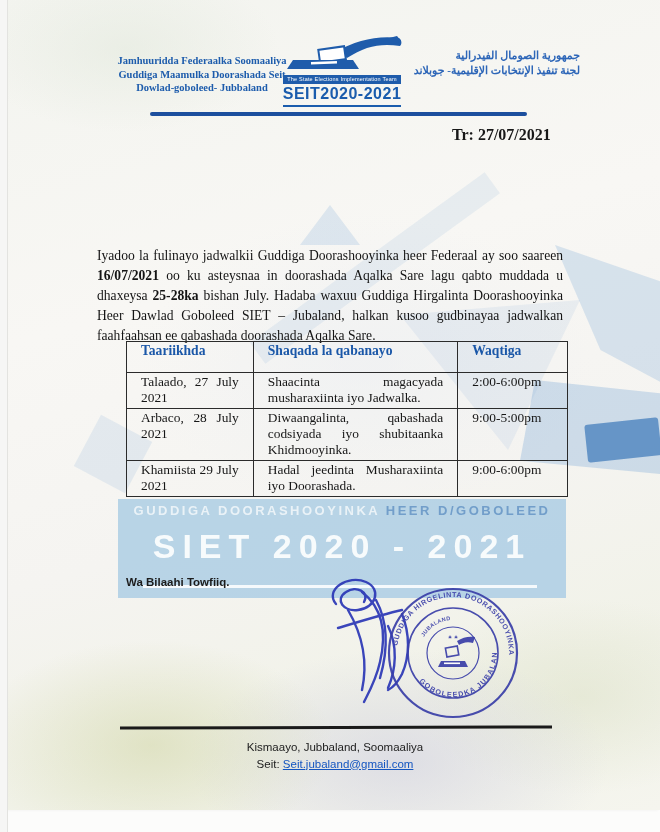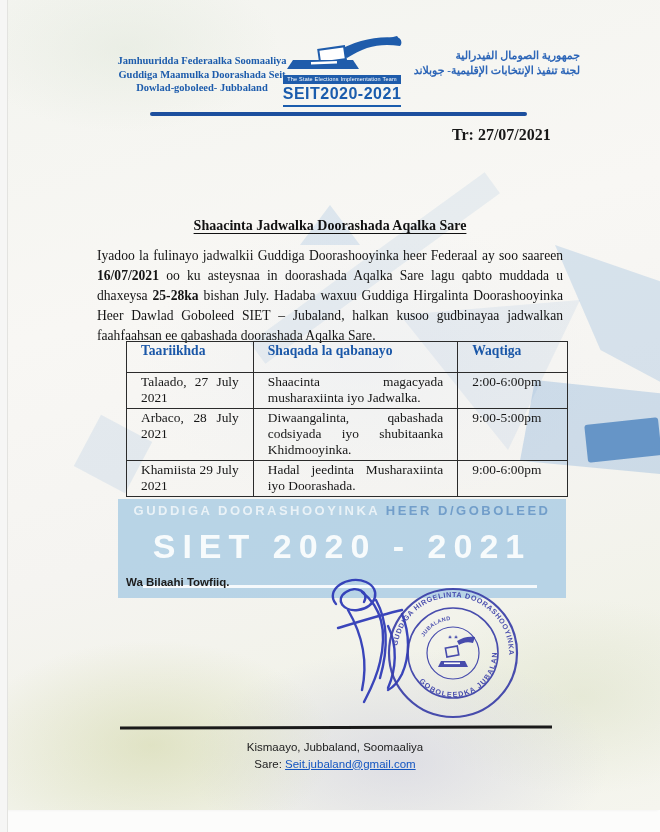--- a/index.html
+++ b/index.html
@@ -109,21 +109,20 @@
   </div>
 
   <div id="hdr-right" class="abs">
     <div>جمهورية الصومال الفيدرالية</div>
     <div>لجنة تنفيذ الإنتخابات الإقليمية- جوبلاند</div>
   </div>
 
   <div id="hdr-rule" class="abs"></div>
   <div id="tr-ref" class="abs">Tr: 27/07/2021</div>
 
-  <div id="doc-title" class="abs">Shaacinta Jadwalka Doorashada Aqalka Sare</div>
   <div id="body-par" class="abs"><span>Iyadoo la fulinayo jadwalkii Guddiga Doorashooyinka heer Federaal ay soo saareen </span><b>16/07/2021</b><span> oo ku asteysnaa in doorashada Aqalka Sare lagu qabto muddada u dhaxeysa </span><b>25-28ka</b><span> bishan July. Hadaba waxuu Guddiga Hirgalinta Doorashooyinka Heer Dawlad Goboleed SIET – Jubaland, halkan kusoo gudbinayaa jadwalkan faahfaahsan ee qabashada doorashada Aqalka Sare.</span></div>
 
   <table id="sched-table">
     <tbody>
         <tr>
       <th class="c-date">Taariikhda</th>
       <th class="c-task">Shaqada la qabanayo</th>
       <th class="c-time">Waqtiga</th>
     </tr>
     <tr>
@@ -185,15 +184,15 @@
       <rect x="63" y="64" width="12" height="9" transform="rotate(-10 69 68)" fill="none" stroke="#3a3fa8" stroke-width="1.6"></rect>
       <path d="M74,58 C80,54 86,53 92,54 L90,60 C84,58 79,60 76,62 Z"></path>
       <rect x="61" y="79.5" width="16" height="1.6" fill="#ffffff"></rect>
     </g>
   </svg>
 
   <div id="sign-rule" class="abs"></div>
 
   <div id="footer" class="abs">
     <div>Kismaayo, Jubbaland, Soomaaliya</div>
-    <div><span>Sare: </span><a href="#">Seit.jubaland@gmail.com</a></div>
+    <div><span>Seit: </span><a href="#">Seit.jubaland@gmail.com</a></div>
   </div>
 </div>
 
 </body></html>

